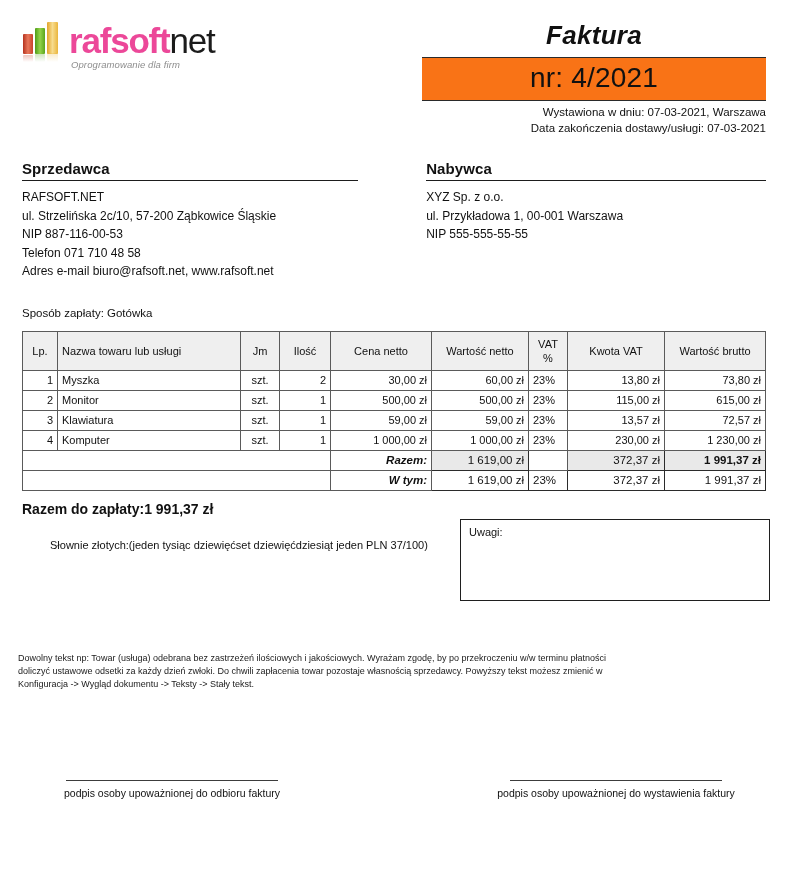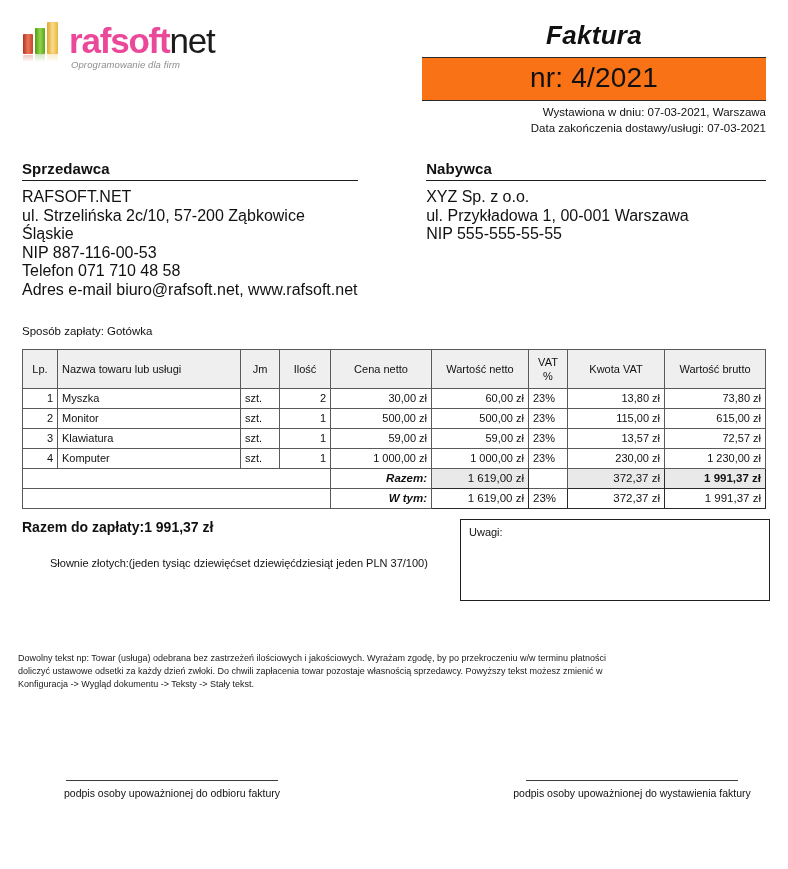--- a/index.html
+++ b/index.html
@@ -127,21 +127,21 @@
   .party.right { padding-left: 10px; }
   .party-title {
     font-size: 15px;
     font-weight: bold;
     padding-bottom: 3px;
     border-bottom: 1.5px solid #1d1d1d;
     letter-spacing: .1px;
   }
   .party-lines {
     margin-top: 7px;
-    font-size: 16px;
+    font-size: 12px;
     line-height: 18.5px;
   }
 
   
   .payment-method {
     margin-top: 26px;
     font-size: 11.5px;
   }
 
   
@@ -161,21 +161,21 @@
     background: #efefef;
     font-weight: normal;
     text-align: center;
     height: 34px;
     vertical-align: middle;
     line-height: 14px;
   }
   table.items tbody td { height: 15px; line-height: 15px; }
   .c-lp    { width: 26px;  text-align: right; }
   .c-name  { width: auto;  text-align: left; }
-  .c-jm    { width: 30px;  text-align: left; }
+  .c-jm    { width: 30px;  text-align: center; }
   .c-qty   { width: 42px;  text-align: right; }
   .c-price { width: 92px;  text-align: right; }
   .c-net   { width: 88px;  text-align: right; }
   .c-vat   { width: 30px;  text-align: left; }
   .c-kvat  { width: 88px;  text-align: right; }
   .c-gross { width: 92px;  text-align: right; }
 
   
   tr.sum td {
     height: 21px;
@@ -230,21 +230,21 @@
     width: 610px;
     font-size: 9px;
     line-height: 13px;
     color: #1a1a1a;
   }
 
   
   .signatures {
     position: absolute;
     left: 22px;
-    right: 6px;
+    right: 22px;
     top: 780px;
     display: flex;
     justify-content: space-between;
   }
   .sign {
     width: 300px;
     text-align: center;
     font-size: 10.5px;
   }
   .sign-line {

